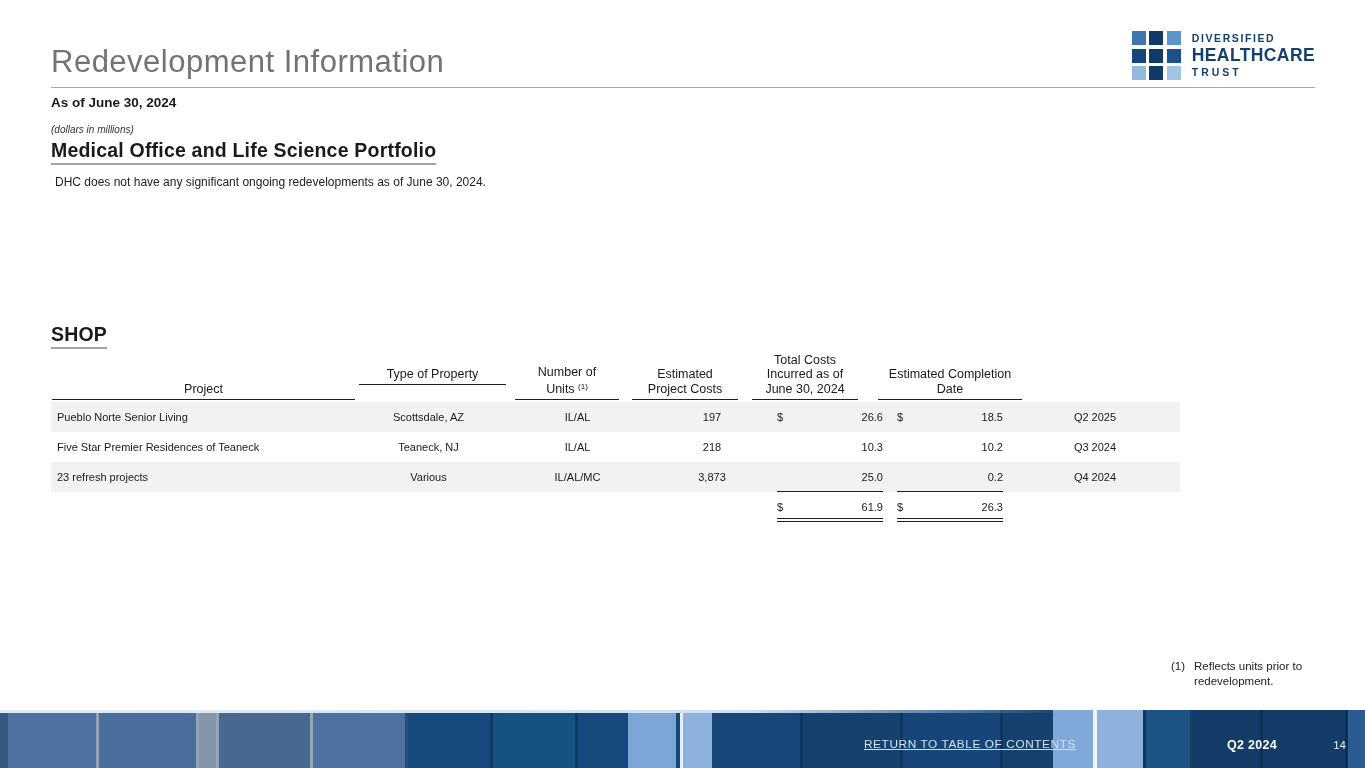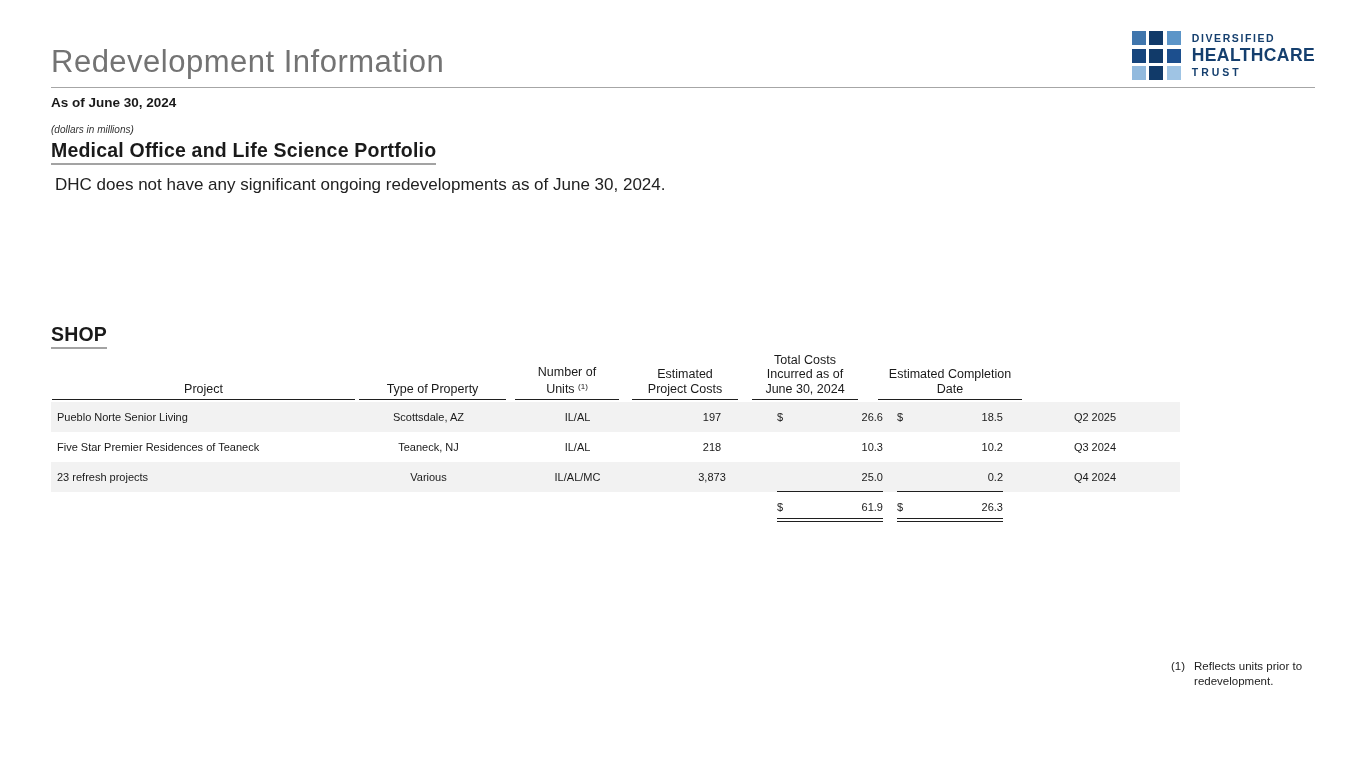--- a/index.html
+++ b/index.html
@@ -33,36 +33,36 @@
   .logo-l2 { font-size:17.5px; font-weight:bold; letter-spacing:0.4px; margin-bottom:3px; }
   .logo-l3 { font-size:10.5px; font-weight:bold; letter-spacing:3px; }
 
   
   .section-heading {
     font-size:19.5px; font-weight:bold; display:inline-block;
     border-bottom:2px solid #a3a3a3; padding-bottom:1px; letter-spacing:0.2px;
   }
   .h-mols { position:absolute; left:51px; top:139px; }
   .h-shop { position:absolute; left:51px; top:323px; }
-  .mols-body { position:absolute; left:55px; top:175px; font-size:17px; color:#222; }
+  .mols-body { position:absolute; left:55px; top:175px; font-size:12px; color:#222; }
 
   
   .shop-table { position:absolute; left:51px; top:352px; width:1129px; }
   .thead { display:flex; height:48px; }
   .th { display:flex; flex-direction:column; justify-content:flex-end; font-size:12.5px; line-height:14.5px; }
   .thu { align-self:stretch; border-bottom:1.5px solid #1f1f1f; padding-bottom:3px; text-align:center; }
   .c-project  { width:305px; }
   .c-location { width:145px; }
   .c-type     { width:153px; }
   .c-units    { width:116px; }
   .c-cost     { width:120px; }
   .c-date     { width:170px; }
   .c-project  .thu { margin:0 1px; }
   .c-location .thu { margin:0 24px; }
-  .c-type     .thu { margin:0 3px; }
+  .c-type     .thu { margin:15px 3px; }
   .c-units    .thu { margin:0 6px; }
   .c-cost     .thu { margin:0 7px; }
   .c-date     .thu { margin:0 13px; }
   .th sup { font-size:8px; vertical-align:4px; }
 
   .tr { display:flex; height:30px; margin-top:0; }
   .tr.striped { background:#f2f2f2; }
   .tr-gap { height:2px; }
   .td { display:flex; align-items:center; justify-content:center; font-size:11px; }
   .td.c-project { justify-content:flex-start; padding-left:6px; }
@@ -292,14 +292,19 @@
       <div class="td c-date"></div>
     </div>
 
   </div>
 
   <div class="footnote">
     <span>(1)</span>
     <span class="fn-text">Reflects units prior to redevelopment.</span>
   </div>
 
+  <div class="footer">
+    <a href="#" class="toc-link">RETURN TO TABLE OF CONTENTS</a>
+    <span class="quarter">Q2 2024</span>
+    <span class="pagenum">14</span>
+  </div>
 
 </div>
 
 </body></html>

